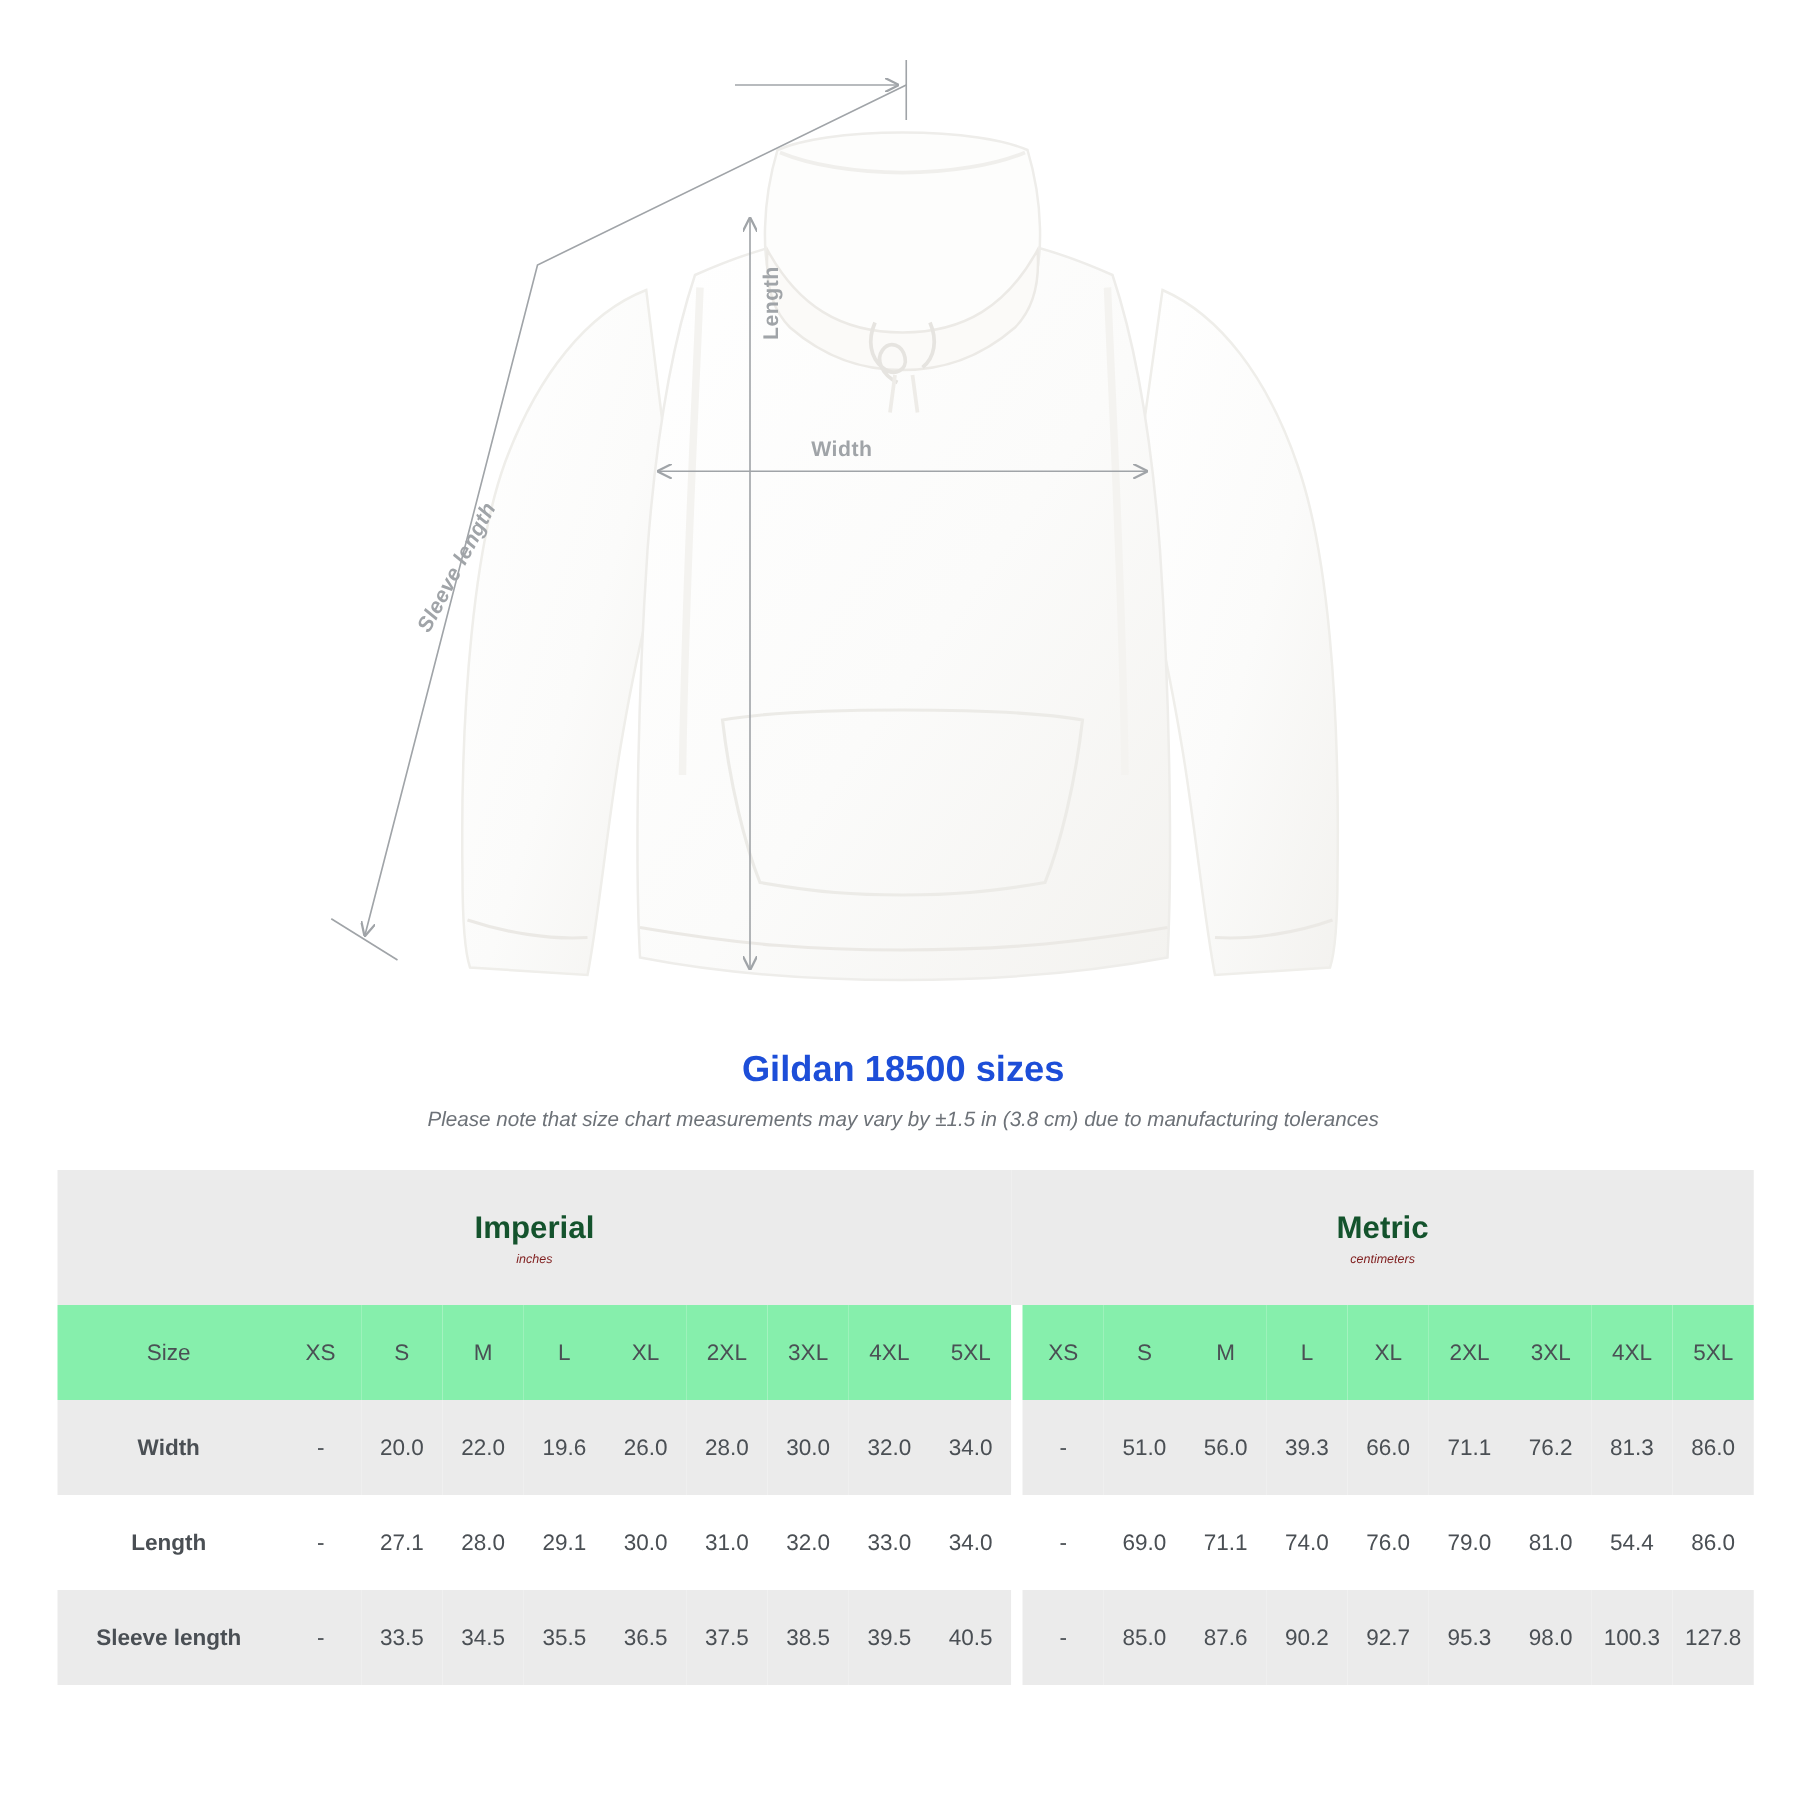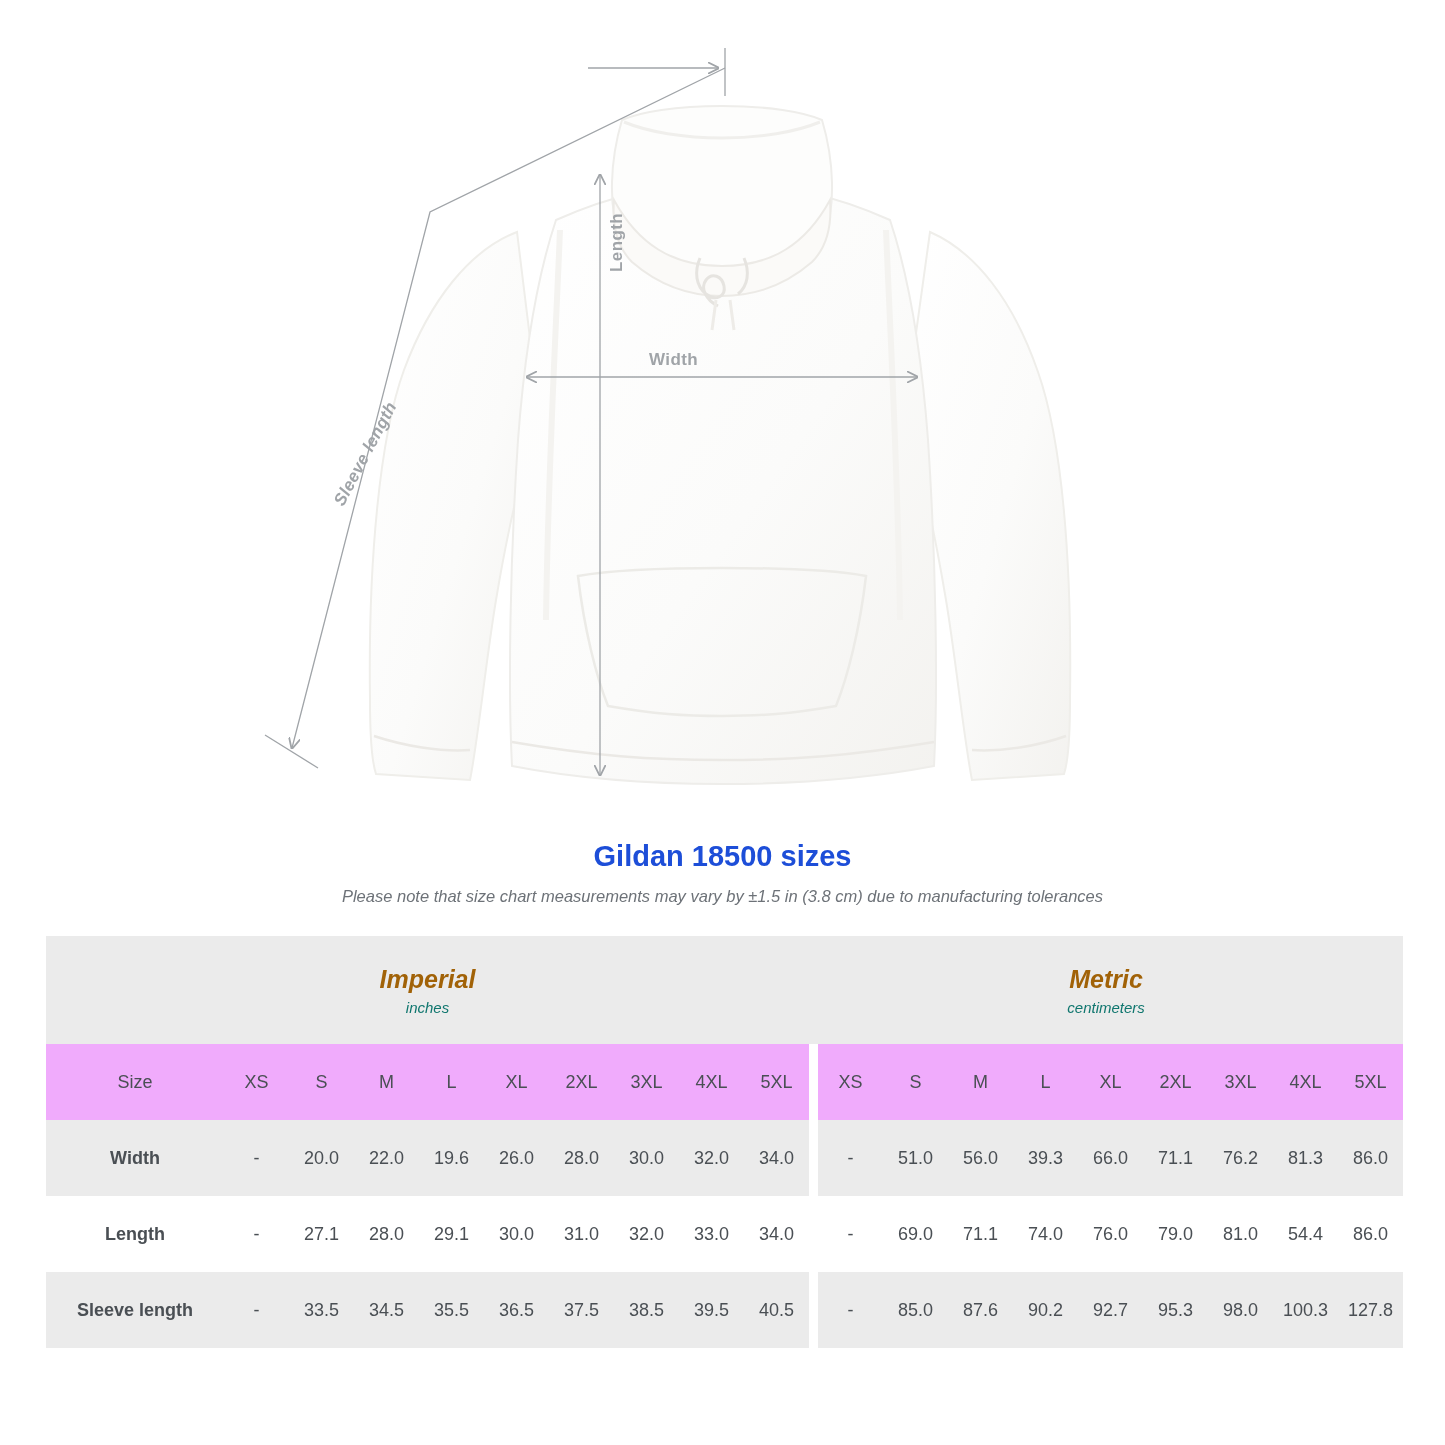--- a/index.html
+++ b/index.html
@@ -86,37 +86,36 @@
     text-align: center;
     vertical-align: middle;
     font-weight: normal;
   }
   .unit-head td {
     height: 108px;
     background: #ebebeb;
   }
   .unit-title {
     font-size: 25px;
+    font-weight: bold;
+    color: #14532d;
+    line-height: 1.25;
+  }
+  .unit-sub {
+    font-size: 10px;
     font-style: italic;
-    font-weight: bold;
-    color: #a16207;
-    line-height: 1.25;
-  }
-  .unit-sub {
-    font-size: 15px;
-    font-style: italic;
-    color: #0f766e;
+    color: #7f1d1d;
     padding-top: 3px;
   }
   .hdr-row td {
     height: 76px;
     font-size: 18px;
     color: #4a4f54;
     font-weight: bold;
-    background: #f0abfc;
+    background: #86efac;
   }
   .hdr-row td.rowlabel { font-size: 18px; }
   .data-row td {
     height: 76px;
     font-size: 18px;
     color: #4a4f54;
   }
   .data-row.alt td { background: #ebebeb; }
   .data-row td.rowlabel {
     font-weight: bold;

